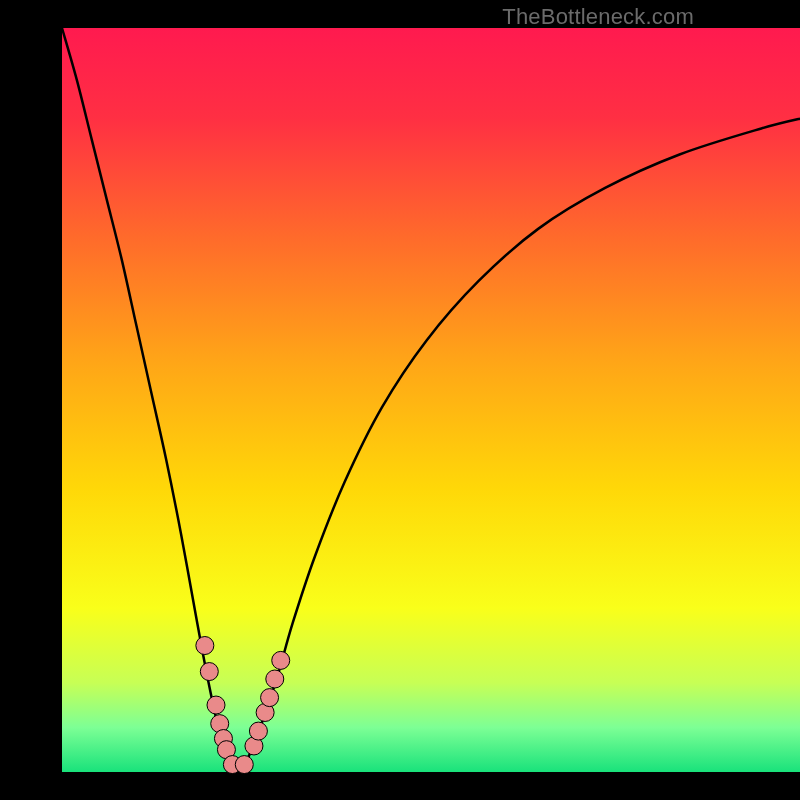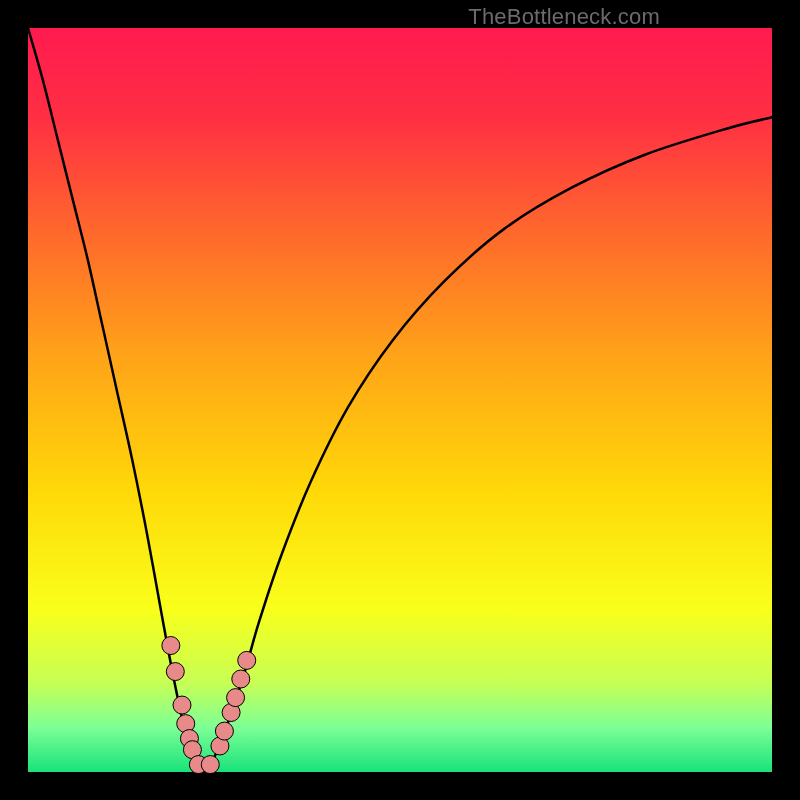--- a/index.html
+++ b/index.html
@@ -7,20 +7,21 @@
     padding: 0;
     width: 800px;
     height: 800px;
     background: #000000;
     overflow: hidden;
   }
   .chart-container {
     position: relative;
     width: 680px;
     height: 800px;
+    padding-left: 34px;
   }
   svg {
     display: block;
   }
   .watermark {
     position: absolute;
     top: 4px;
     right: 20px;
     font-family: Arial, Helvetica, sans-serif;
     font-size: 22px;

